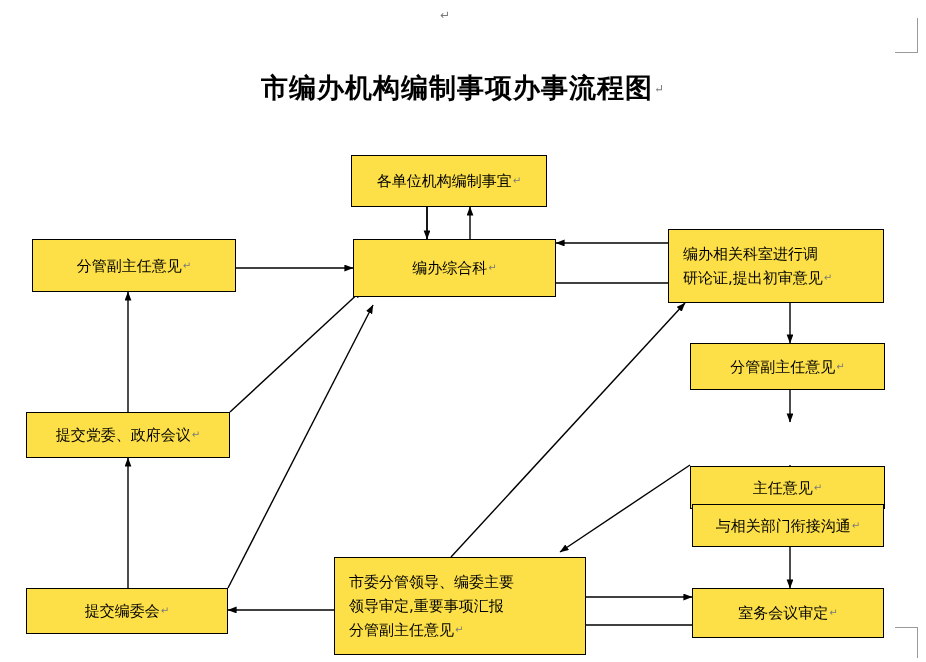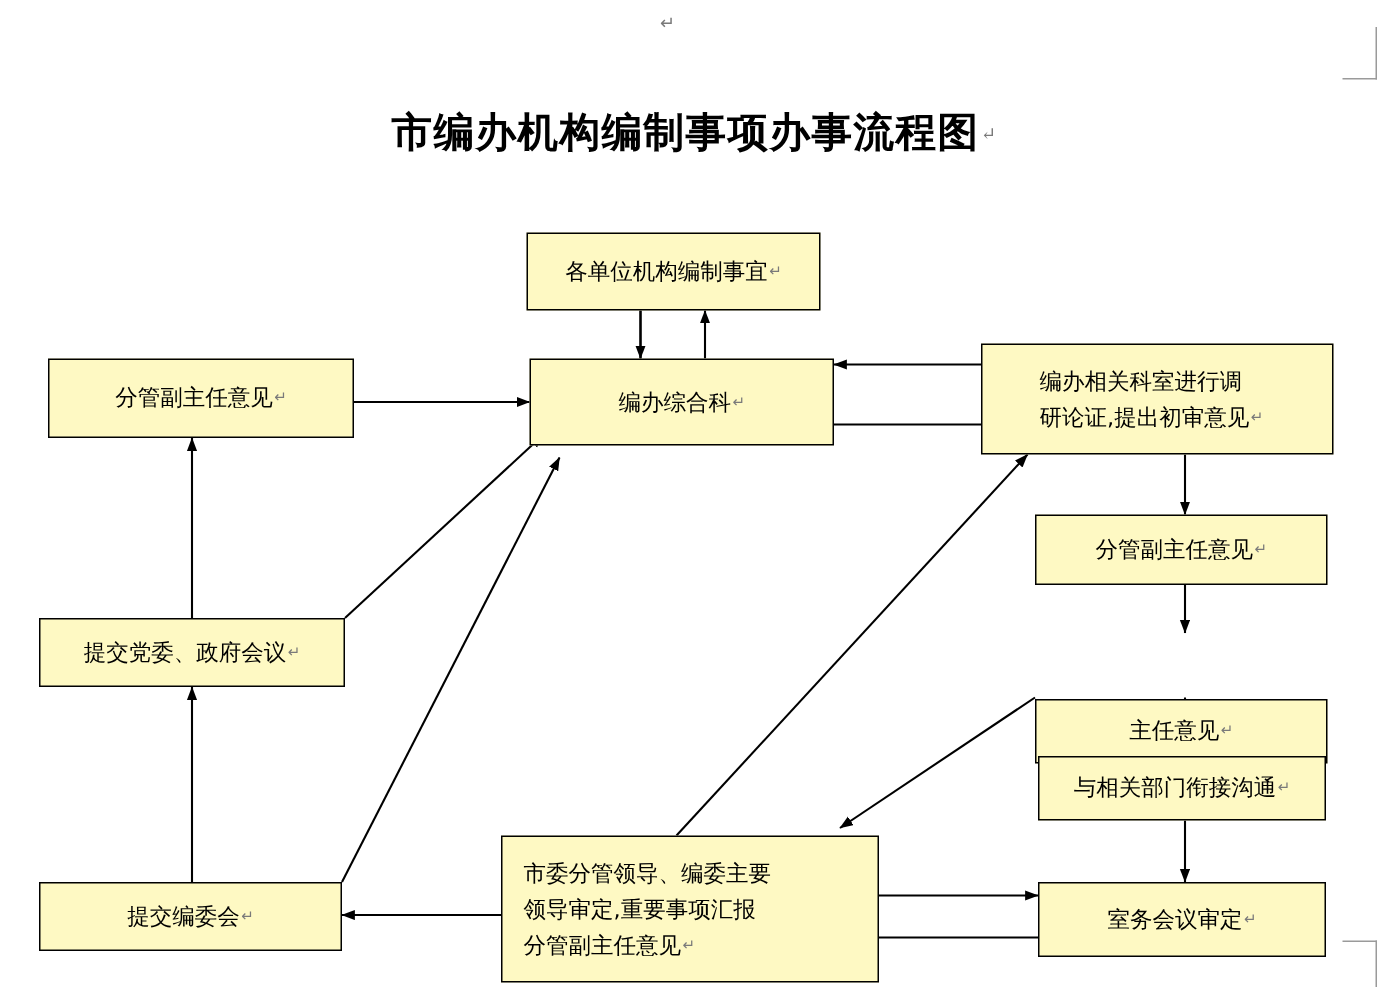--- a/index.html
+++ b/index.html
@@ -65,21 +65,21 @@
     font-size: 12px;
     font-weight: normal;
     color: #7a7a7a;
     vertical-align: 4px;
     margin-left: 1px;
   }
   .node {
     position: absolute;
     box-sizing: border-box;
     border: 1px solid #000000;
-    background: #fef9c3;
+    background: #fde047;
     display: flex;
     align-items: center;
     justify-content: center;
     text-align: center;
     color: #000000;
     font-family: "DejaVu Sans", "Liberation Sans", sans-serif;
     font-size: 15px;
     line-height: 24px;
     z-index: 3;
   }
@@ -177,21 +177,21 @@
   </div>
 
   <div class="node" style="left:32px; top:239px; width:204px; height:53px;">
     <div class="inner"><span>分管副主任意见</span><span class="pil">↵</span></div>
   </div>
 
   <div class="node" style="left:353px; top:239px; width:203px; height:58px;">
     <div class="inner"><span>编办综合科</span><span class="pil">↵</span></div>
   </div>
 
-  <div class="node multiline" style="left:654px; top:229px; width:235px; height:74px;padding-left:24px;">
+  <div class="node multiline" style="left:668px; top:229px; width:216px; height:74px;">
     <div class="inner">
       <div>编办相关科室进行调</div>
       <div><span>研论证,提出初审意见</span><span class="pil">↵</span></div>
     </div>
   </div>
 
   <div class="node" style="left:690px; top:343px; width:195px; height:47px;">
     <div class="inner"><span>分管副主任意见</span><span class="pil">↵</span></div>
   </div>
 

